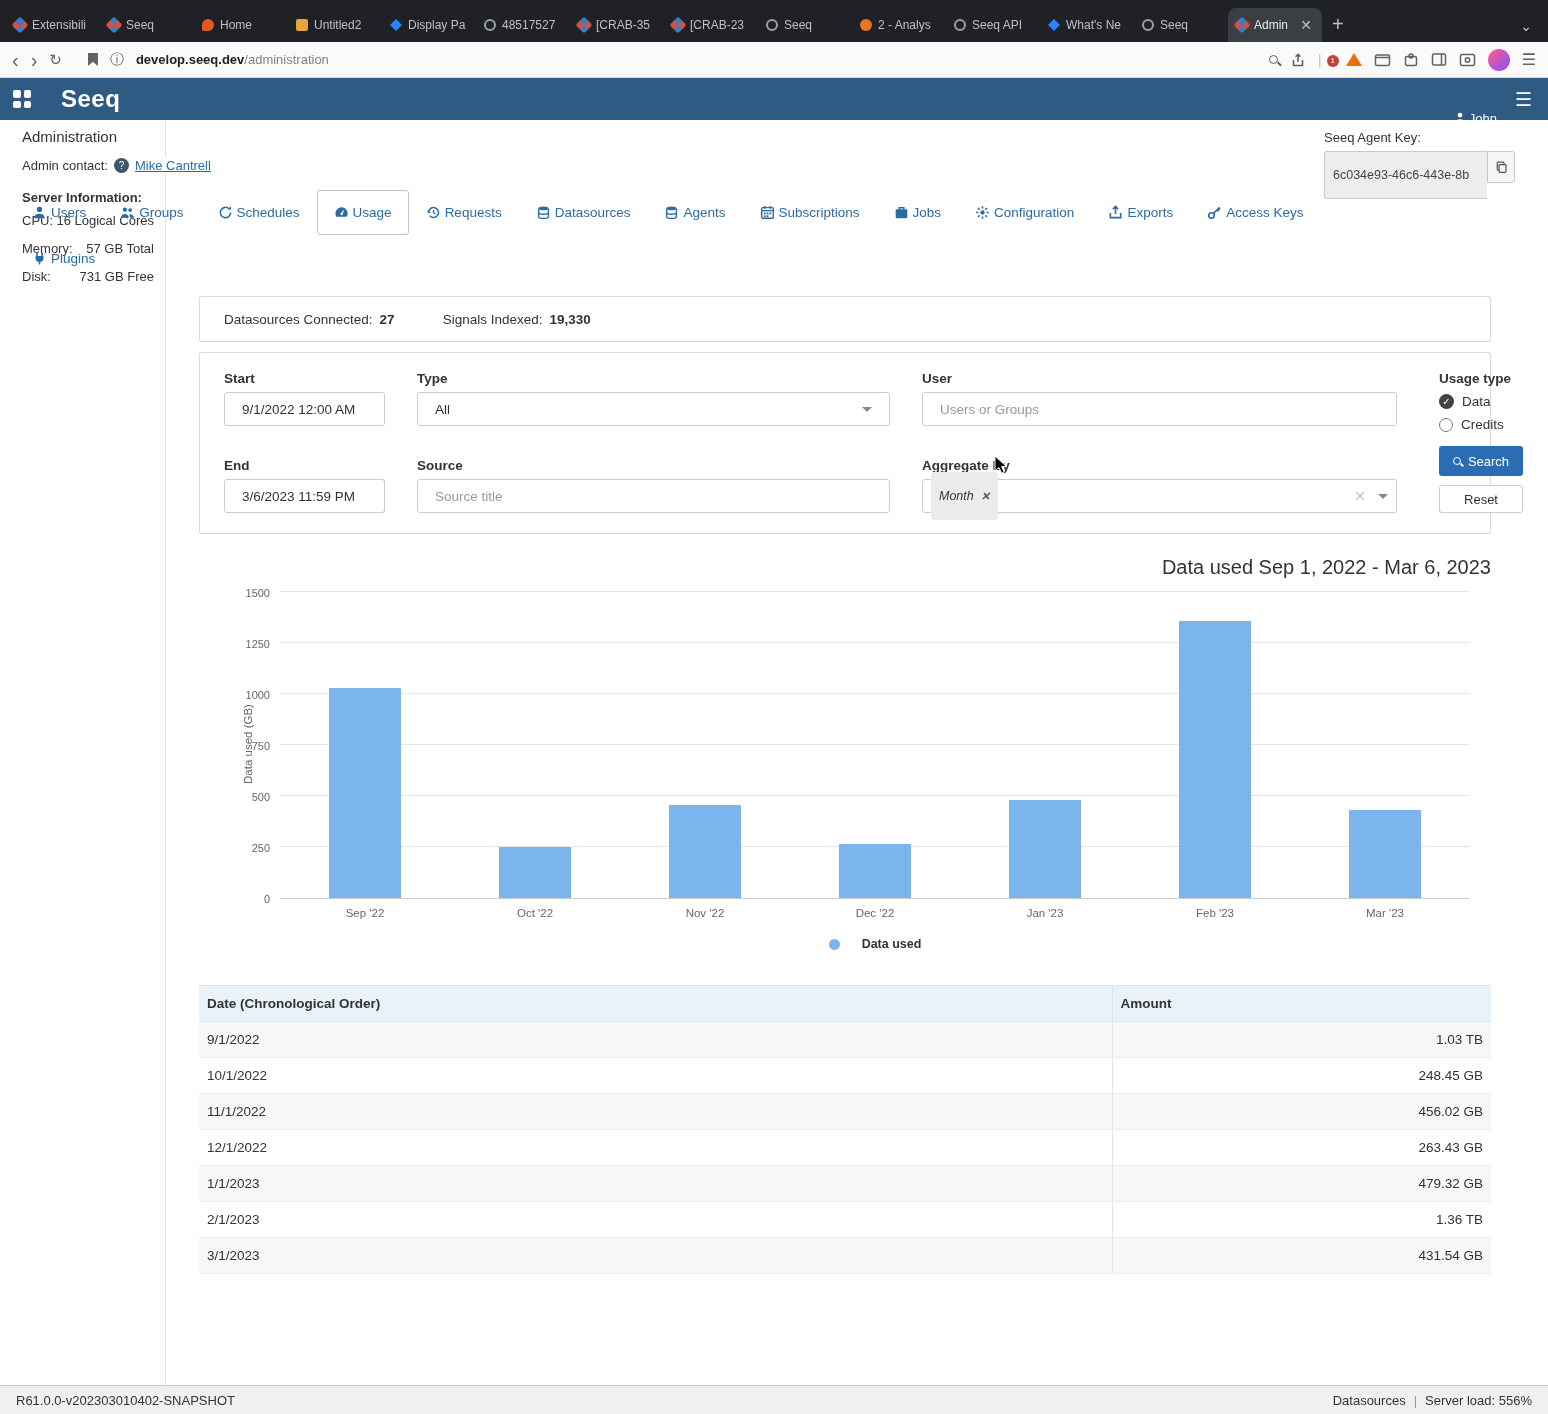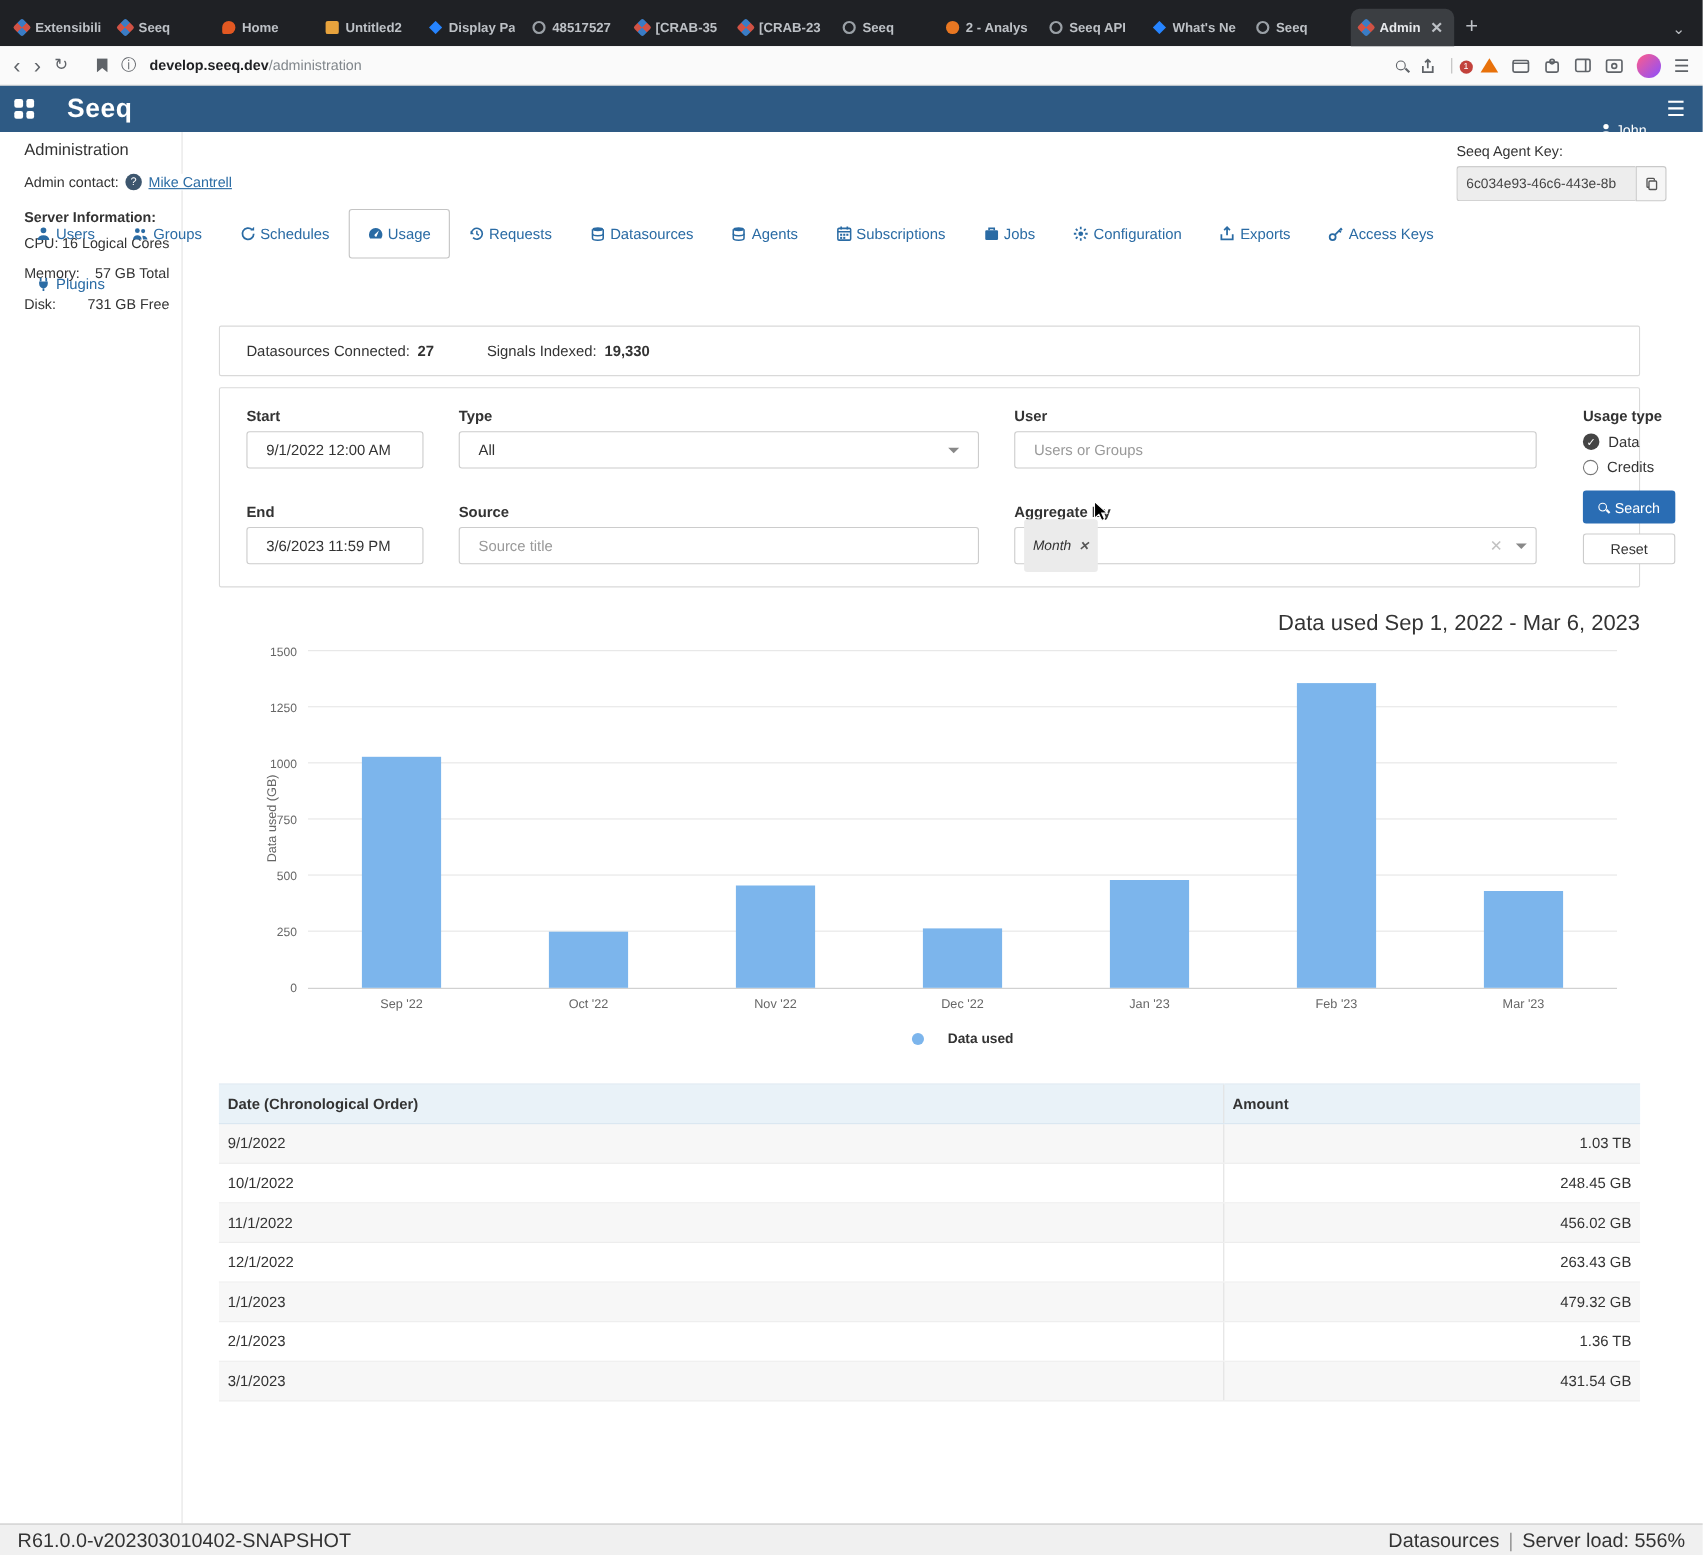--- a/index.html
+++ b/index.html
@@ -1,21 +1,21 @@
 <!DOCTYPE html>
 <html><head>
 <meta charset="utf-8">
 <style>
   * { box-sizing: border-box; margin: 0; padding: 0; }
   html,body { width:1548px; height:1414px; }
   body { font-family:"Liberation Sans",sans-serif; background:#fff; position:relative; overflow:hidden; color:#333; }
 
   
   .tabstrip { height:42px; background:#1f2125; display:flex; align-items:flex-end; padding:0 6px; }
-  .btabs { display:flex; align-items:flex-end;font-weight:bold; }
+  .btabs { display:flex; align-items:flex-end; }
   .btab { width:94px; height:34px; display:flex; align-items:center; gap:6px; padding:0 8px;
           color:#bdc1c6; font-size:12px; border-radius:8px 8px 0 0; cursor:pointer; overflow:hidden; }
   .btab.active { background:#3b3e42; color:#e8eaed; }
   .btab-label { white-space:nowrap; overflow:hidden; text-overflow:clip; flex:1; }
   .tab-close { font-size:14px; color:#bdc1c6; padding:0 2px; }
   .fav { width:12px; height:12px; flex:0 0 12px; border-radius:3px; }
   .fav-seeq { background:conic-gradient(#d05245 0 25%, #3b7cc4 0 50%, #d05245 0 75%, #3b7cc4 0); transform:rotate(45deg); border-radius:2px; }
   .fav-fire { background:#e25822; border-radius:50% 50% 50% 2px; }
   .fav-doc { background:#e8a33d; border-radius:2px; }
   .fav-globe { background:transparent; border:2px solid #9aa0a6; border-radius:50%; }
@@ -62,21 +62,21 @@
   .admin-contact { position:absolute; left:22px; top:38px; display:flex; align-items:center; gap:6px; font-size:13px; background:#fff; z-index:3; padding-right:6px; }
   .info-circle { width:15px; height:15px; border-radius:50%; background:#3d566e; color:#fff; font-size:10px; display:flex; align-items:center; justify-content:center; }
   .contact-link { color:#2a6ba4; text-decoration:underline; cursor:pointer; }
   .server-info { position:absolute; left:22px; top:70px; width:132px; font-size:13px; }
   .server-info .heading { font-weight:700; margin-bottom:8px; white-space:nowrap; }
   .srv-row { display:flex; justify-content:space-between; margin-bottom:13px; white-space:nowrap; }
 
   .agent-key { position:absolute; right:30px; top:10px; width:194px; font-size:13px; }
   .agent-key .lbl { margin-bottom:6px; }
   .keyrow { display:flex; }
-  .keyinput { width:163px; height:32px; border:1px solid #c9c9c9; border-right:none; border-radius:3px 0 0 3px; background:#ededed; color:#444; font-size:12.5px; padding:0 8px; font-family:"Liberation Sans",sans-serif; }
+  .keyinput { width:163px; height:48px; border:1px solid #c9c9c9; border-right:none; border-radius:3px 0 0 3px; background:#ededed; color:#444; font-size:12.5px; padding:0 8px; font-family:"Liberation Sans",sans-serif; }
   .copybtn { width:28px; height:32px; border:1px solid #c9c9c9; border-radius:0 3px 3px 0; background:#f6f6f6; display:flex; align-items:center; justify-content:center; color:#555; cursor:pointer; }
 
   .atabs-row1 { position:absolute; left:15px; top:70px; display:flex; align-items:center; }
   .atabs-row2 { position:absolute; left:15px; top:116px; display:flex; align-items:center; }
   .atab { display:flex; align-items:center; gap:4px; padding:0 16px; height:45px; color:#2a6ba4; font-size:13.5px; cursor:pointer; border:1px solid transparent; }
   .atab.active { background:#fff; border:1px solid #c4c4c4; border-radius:3px; }
   .ticon { display:flex; }
   .ticon svg { width:15px; height:15px; }
 
   .card { position:absolute; left:199px; top:176px; width:1292px; }
@@ -123,21 +123,21 @@
 
   
   .utable { width:100%; border-collapse:collapse; margin-top:34px; font-size:13.5px; color:#333; }
   .utable th { background:#e9f2f8; text-align:left; font-weight:700; height:36px; padding:0 8px; border-top:1px solid #d9e6f0; border-bottom:1px solid #d9e6f0; }
   .utable td { height:36px; padding:0 8px; border-bottom:1px solid #ededed; }
   .utable .amount { width:379px; border-left:1px solid #e2e2e2; }
   .utable td.amount { text-align:right; }
   .utable tr.stripe td { background:#f7f7f7; }
 
   
-  .footer { position:absolute; left:0; bottom:0; right:0; height:29px; background:#f0f0f0; border-top:1px solid #c9c9c9; display:flex; align-items:center; padding:0 16px; font-size:18px; color:#333; }
+  .footer { position:absolute; left:0; bottom:0; right:0; height:29px; background:#f0f0f0; border-top:1px solid #c9c9c9; display:flex; align-items:center; padding:0 16px; font-size:13px; color:#333; }
   .foot-right { margin-left:auto; display:flex; gap:8px; align-items:center; }
   .foot-sep { color:#999; }
 
   .cursor { position:absolute; left:994px; top:455px; z-index:99; pointer-events:none; }
 </style>
 </head>
 <body>
 
 <div class="tabstrip">
   <div class="btabs">

